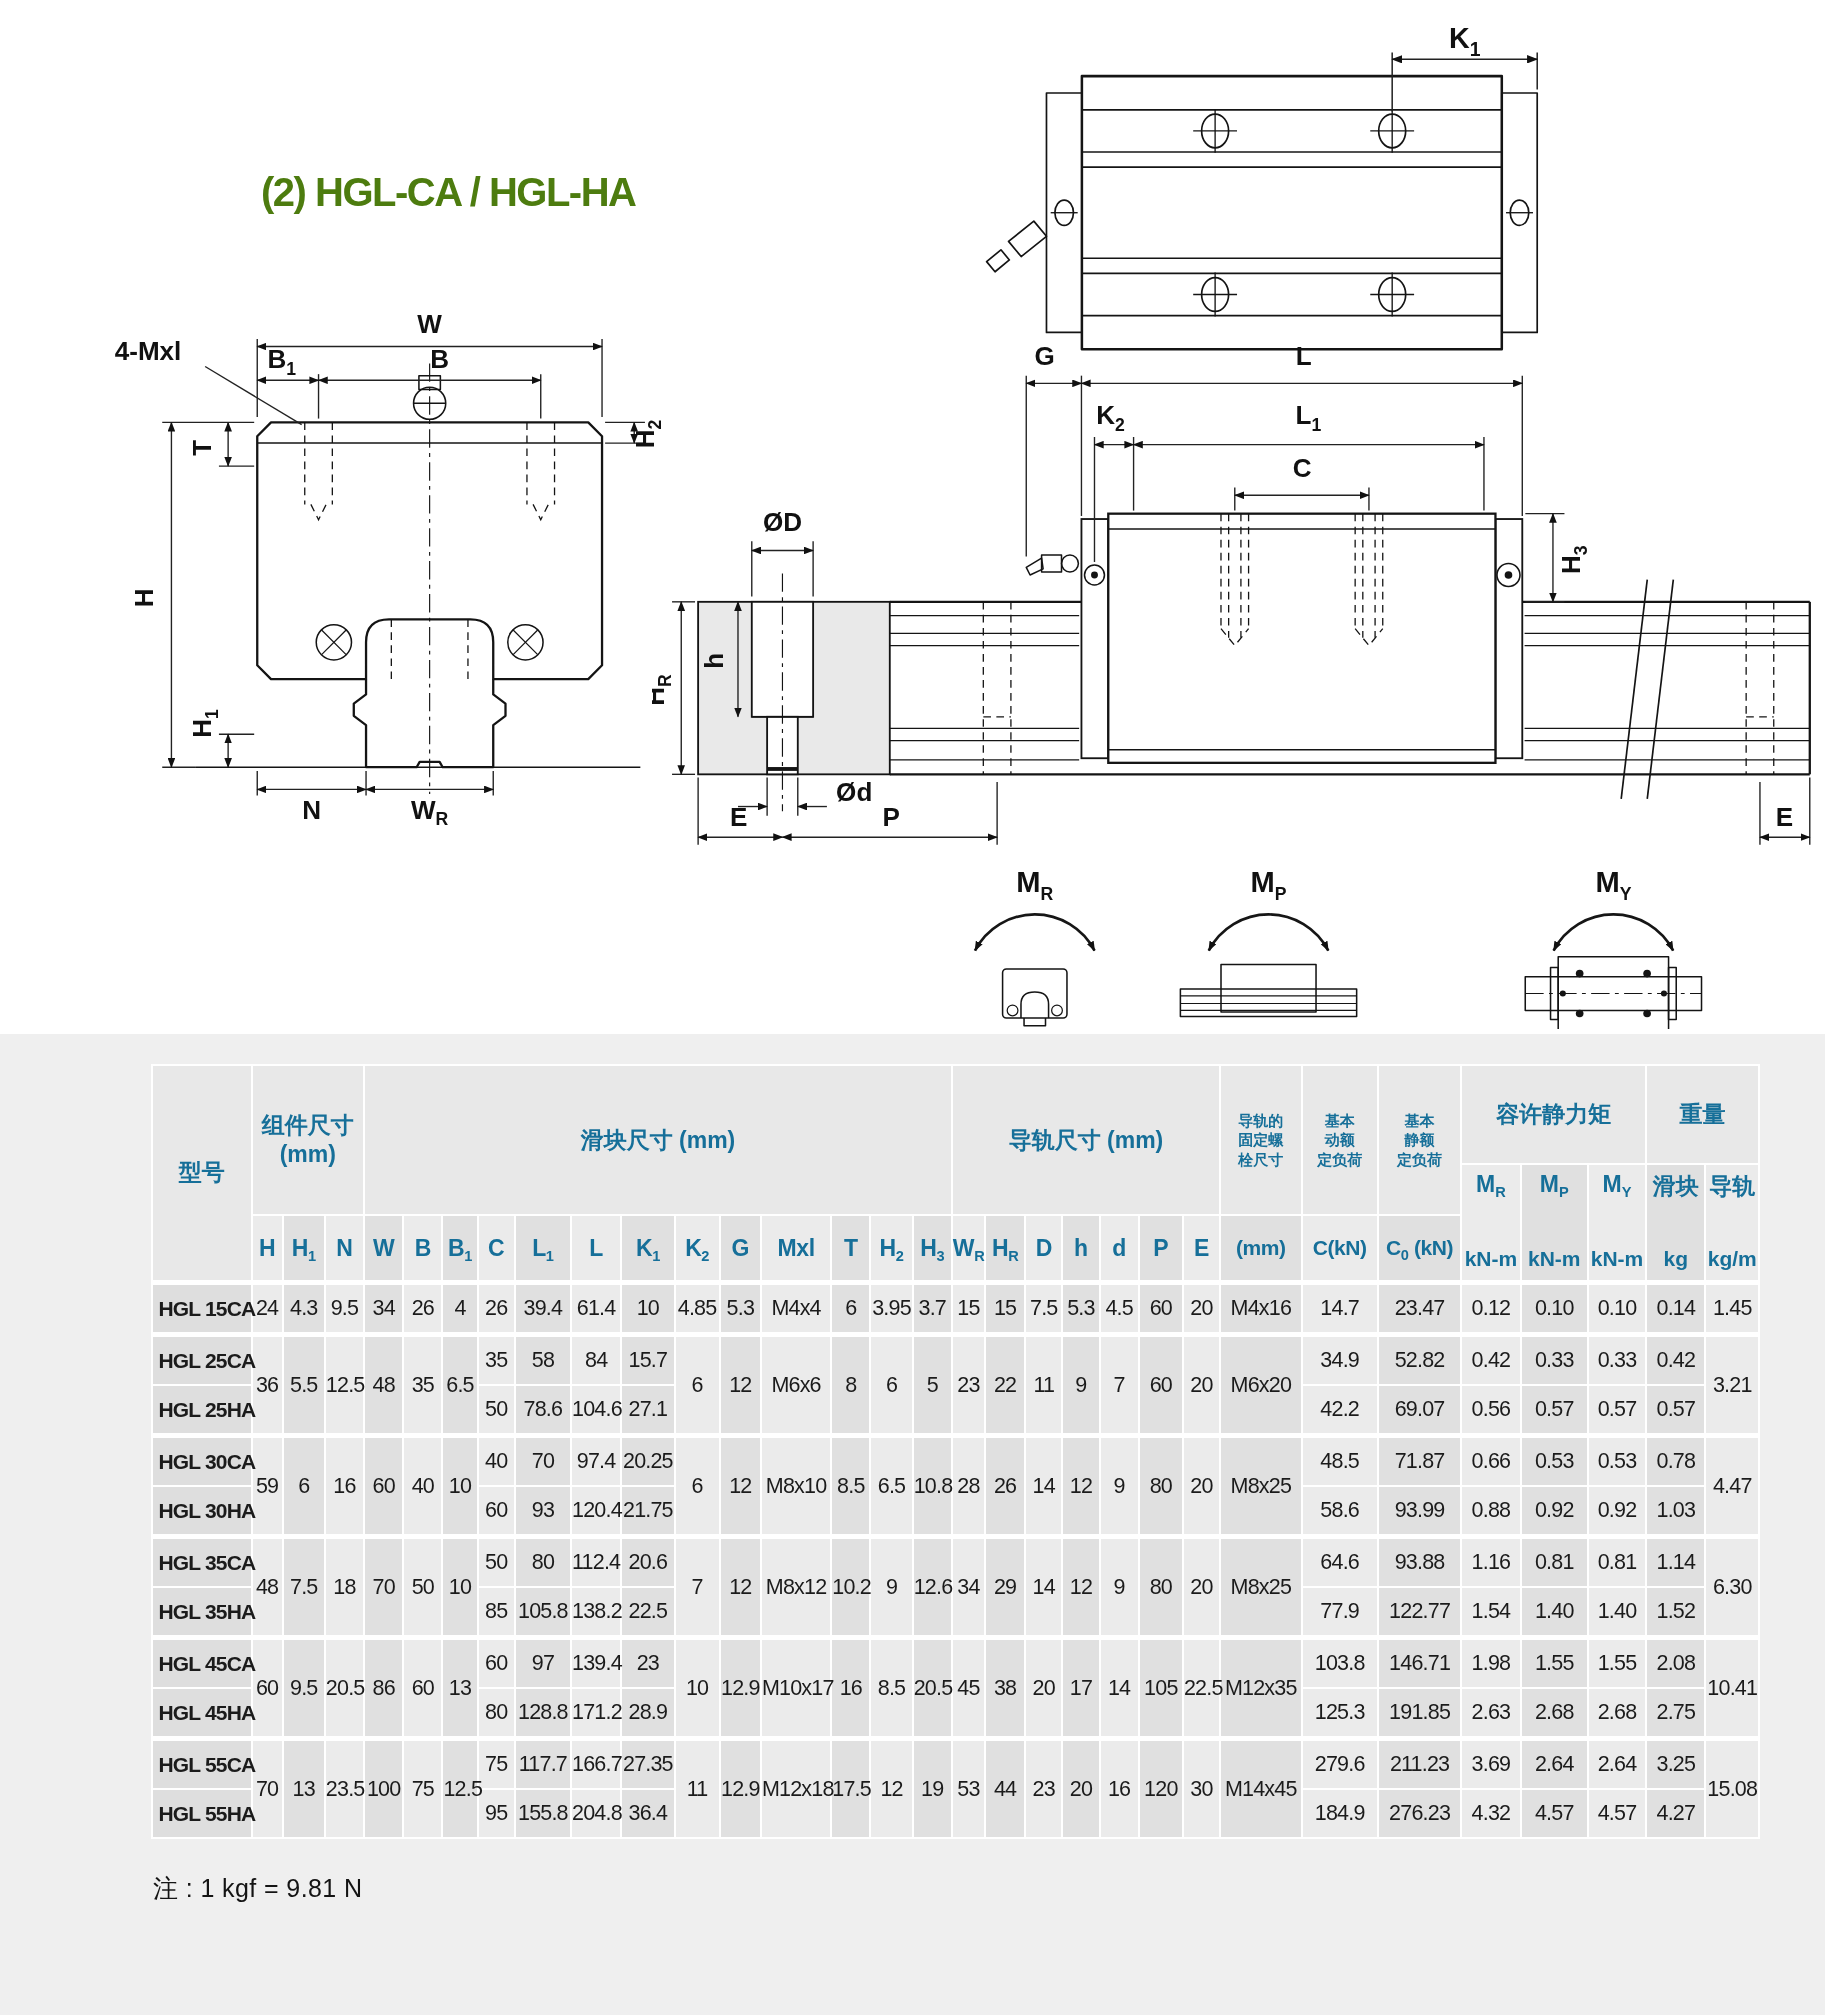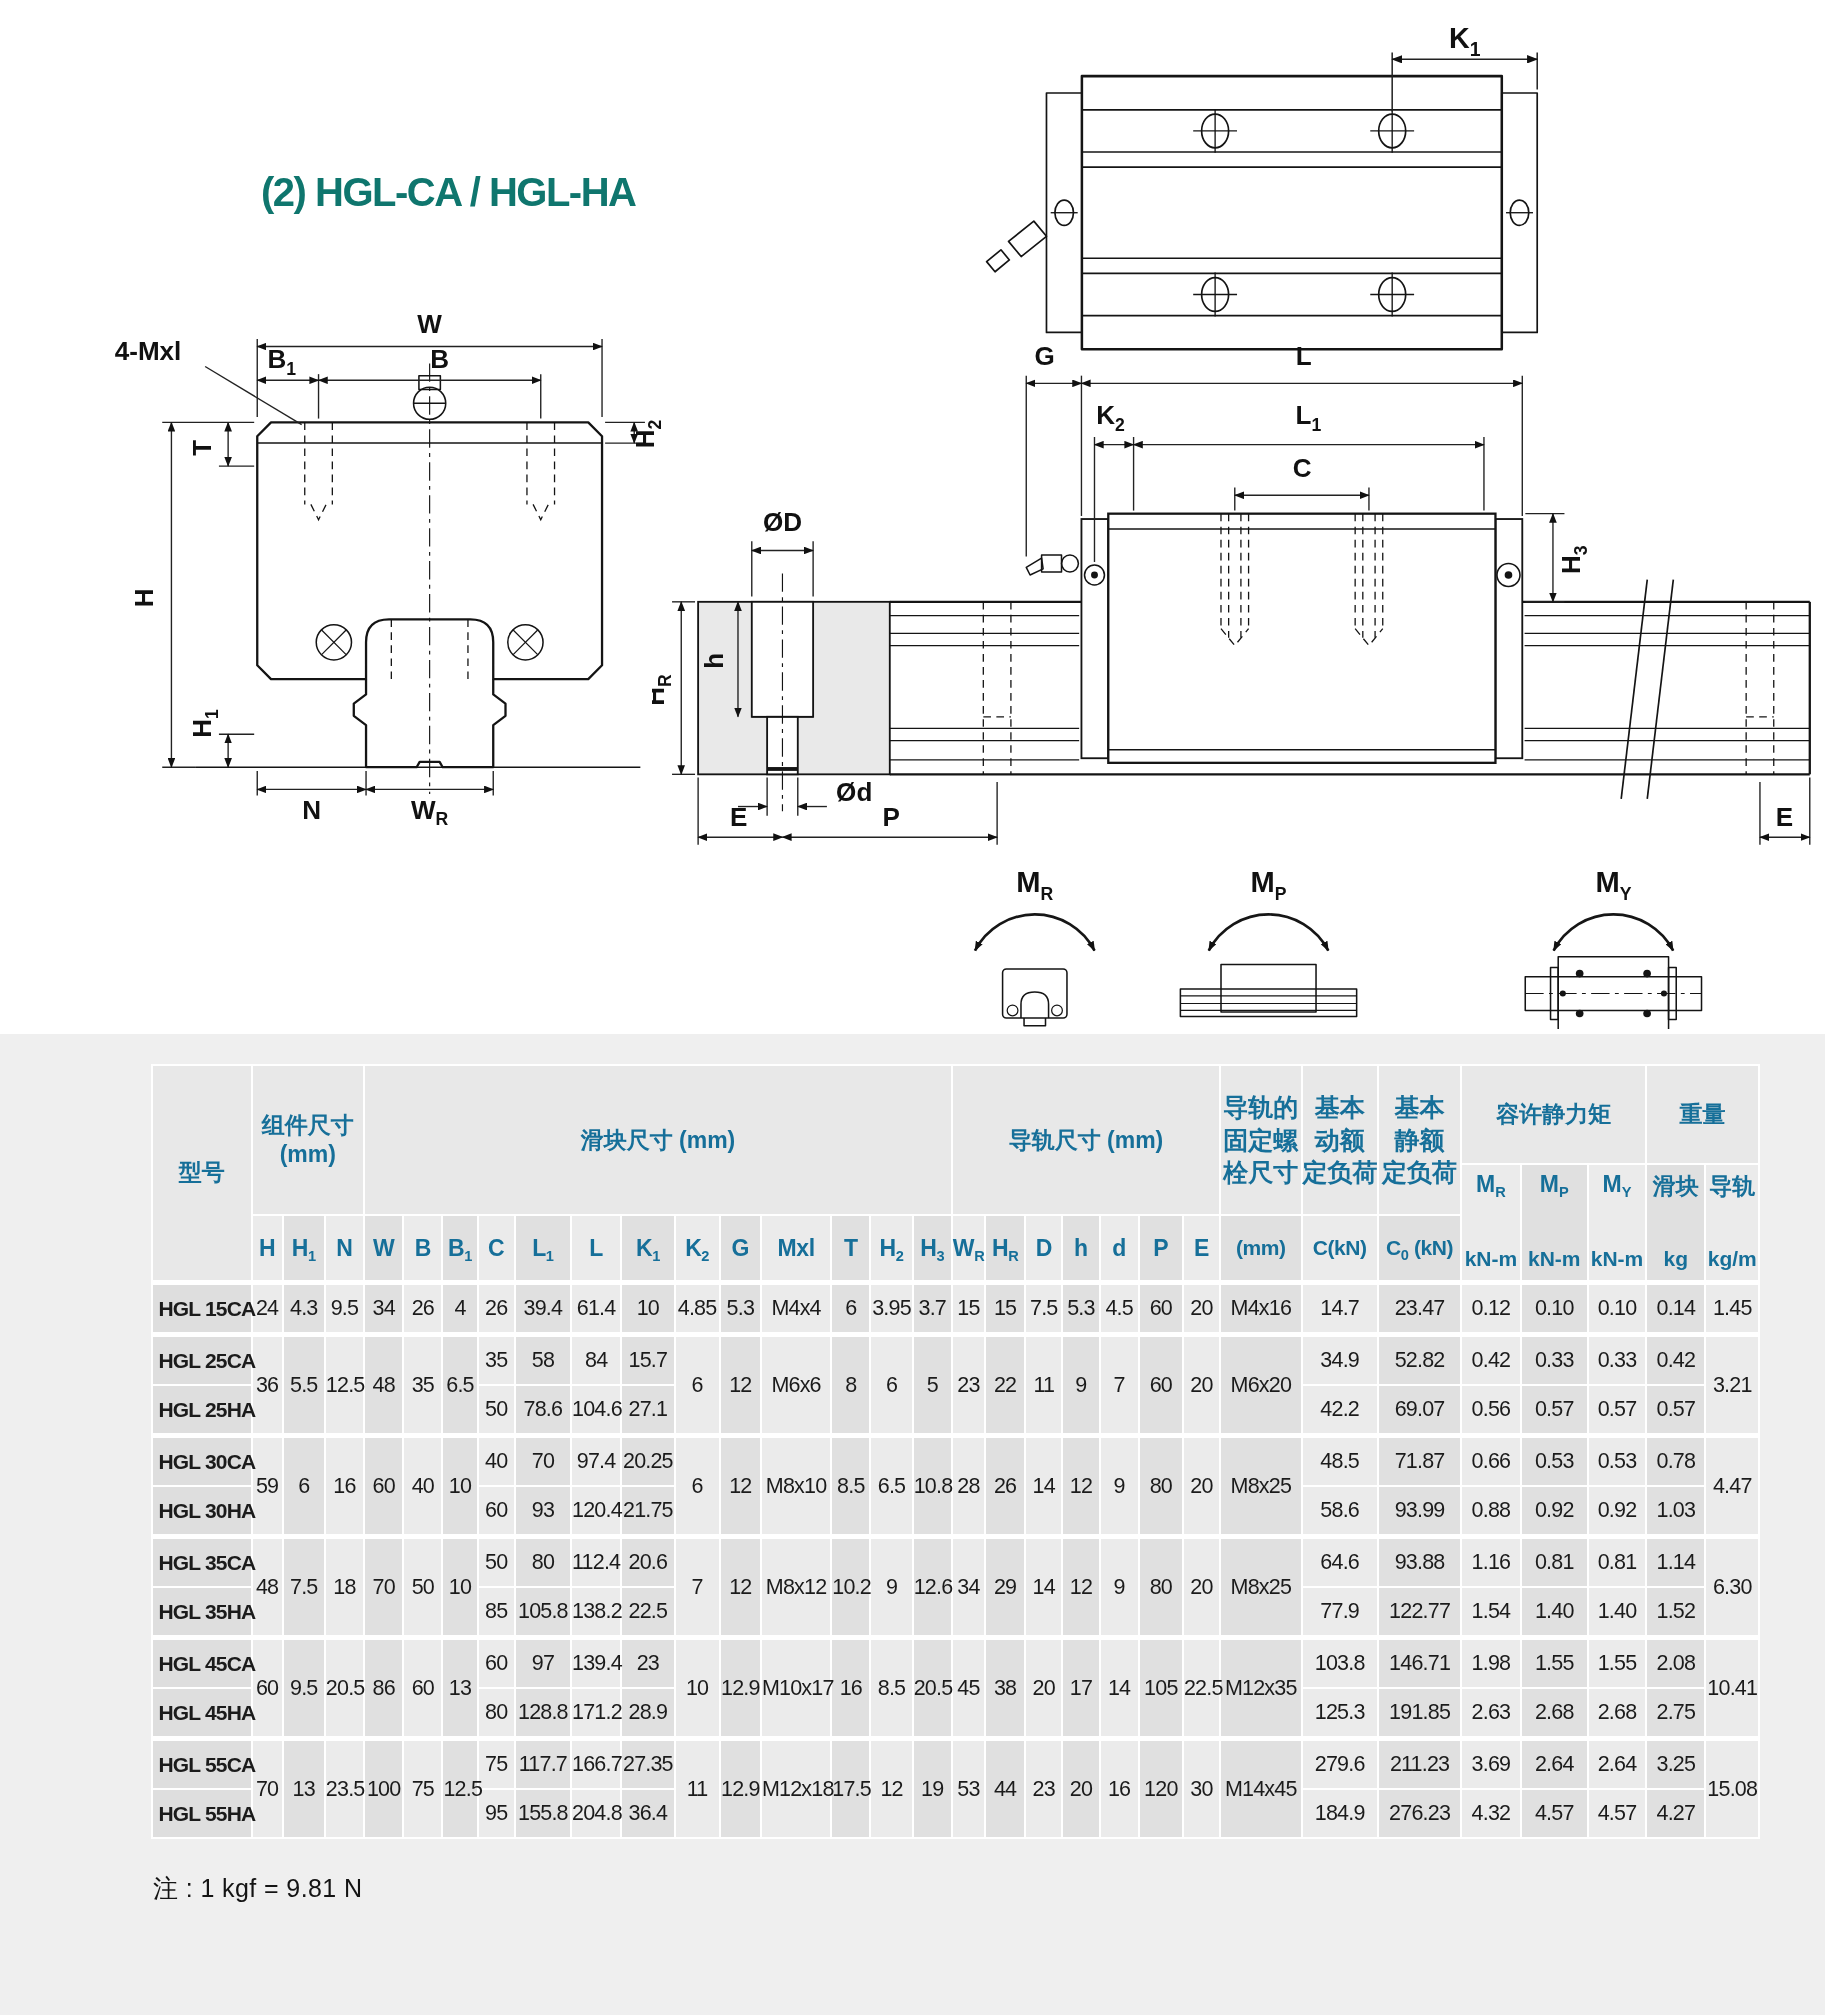--- a/index.html
+++ b/index.html
@@ -1,19 +1,19 @@
 <!DOCTYPE html>
 <html style="font-size:12.3px"><head>
 <meta charset="utf-8">
 <style>
   html,body{margin:0;padding:0;background:#fff;}
   #sheet{position:relative;width:1826px;height:2015px;background:#ffffff;overflow:hidden;
          font-family:"Liberation Sans",sans-serif;color:#1a1a1a;}
   #gray-band{position:absolute;left:0;top:1034px;width:1826px;height:981px;background:#efefef;}
-  #page-title{position:absolute;left:261px;top:170px;font-size:40px;font-weight:700;letter-spacing:-1.5px;color:#0f766e;white-space:nowrap;}
+  #page-title{position:absolute;left:261px;top:170px;font-size:40px;font-weight:700;letter-spacing:-1.5px;color:#4d7c0f;white-space:nowrap;}
   #note-text{position:absolute;left:153px;top:1872px;font-size:25px;color:#141414;letter-spacing:0.4px;}
   .drw{position:absolute;}
   
   .o{fill:none;stroke:#141414;stroke-width:3;stroke-linejoin:round;}
   .o2{fill:none;stroke:#141414;stroke-width:2;stroke-linejoin:round;}
   .thin{fill:none;stroke:#141414;stroke-width:1.6;}
   .dash{fill:none;stroke:#141414;stroke-width:1.7;stroke-dasharray:10 7;}
   .cl{fill:none;stroke:#141414;stroke-width:1.5;stroke-dasharray:24 7 5 7;}
   .dim,.ext{stroke:#222;stroke-width:1.8;fill:none;}
   .dl{font:700 34px "Liberation Sans",sans-serif;fill:#111;text-anchor:middle;}
@@ -27,21 +27,21 @@
   #spec-table{position:absolute;left:151px;top:1064px;border-collapse:separate;border-spacing:2.3px;
               table-layout:fixed;width:1609px;background:#ffffff;}
   #spec-table th,#spec-table td{padding:0;margin:0;text-align:center;vertical-align:middle;overflow:visible;white-space:nowrap;}
   #spec-table td{height:47px;font-size:21.5px;letter-spacing:-0.8px;color:#1b1b1b;}
   #spec-table td.m{text-align:center;padding-left:5.4px;font-weight:700;font-size:21px;letter-spacing:-0.8px;}
   .ca{background:#ebebeb;} .cb{background:#e0e0e0;} .cm{background:#dedede;} .hg{background:#e8e8e8;}
   #spec-table tr.gt td{border-top:3.8px solid #fff;}
   #spec-table thead th{color:#166f99;font-weight:700;}
   th.hm{font-size:23px;}
   th.hg{font-size:23px;line-height:1.28;}
-  th.hsm{font-size:25px;line-height:1.3;}
+  th.hsm{font-size:15px;line-height:1.3;}
   th.hl{font-size:23px;letter-spacing:-0.4px;height:58px;}
   th.hu{font-size:21px;letter-spacing:-0.4px;}
   th.hv>div{display:flex;flex-direction:column;justify-content:space-between;height:100px;padding:6.1px 0 9.2px 0;}
   th.hv .s1{font-size:23px;} th.hv .s2{font-size:21px;}
   sub{font-size:14.6px;vertical-align:-4.6px;line-height:0;}
   tr.hr1{height:97px;} tr.hr2{height:45px;} tr.hr3{height:58px;}
 </style>
 </head>
 <body>
 

